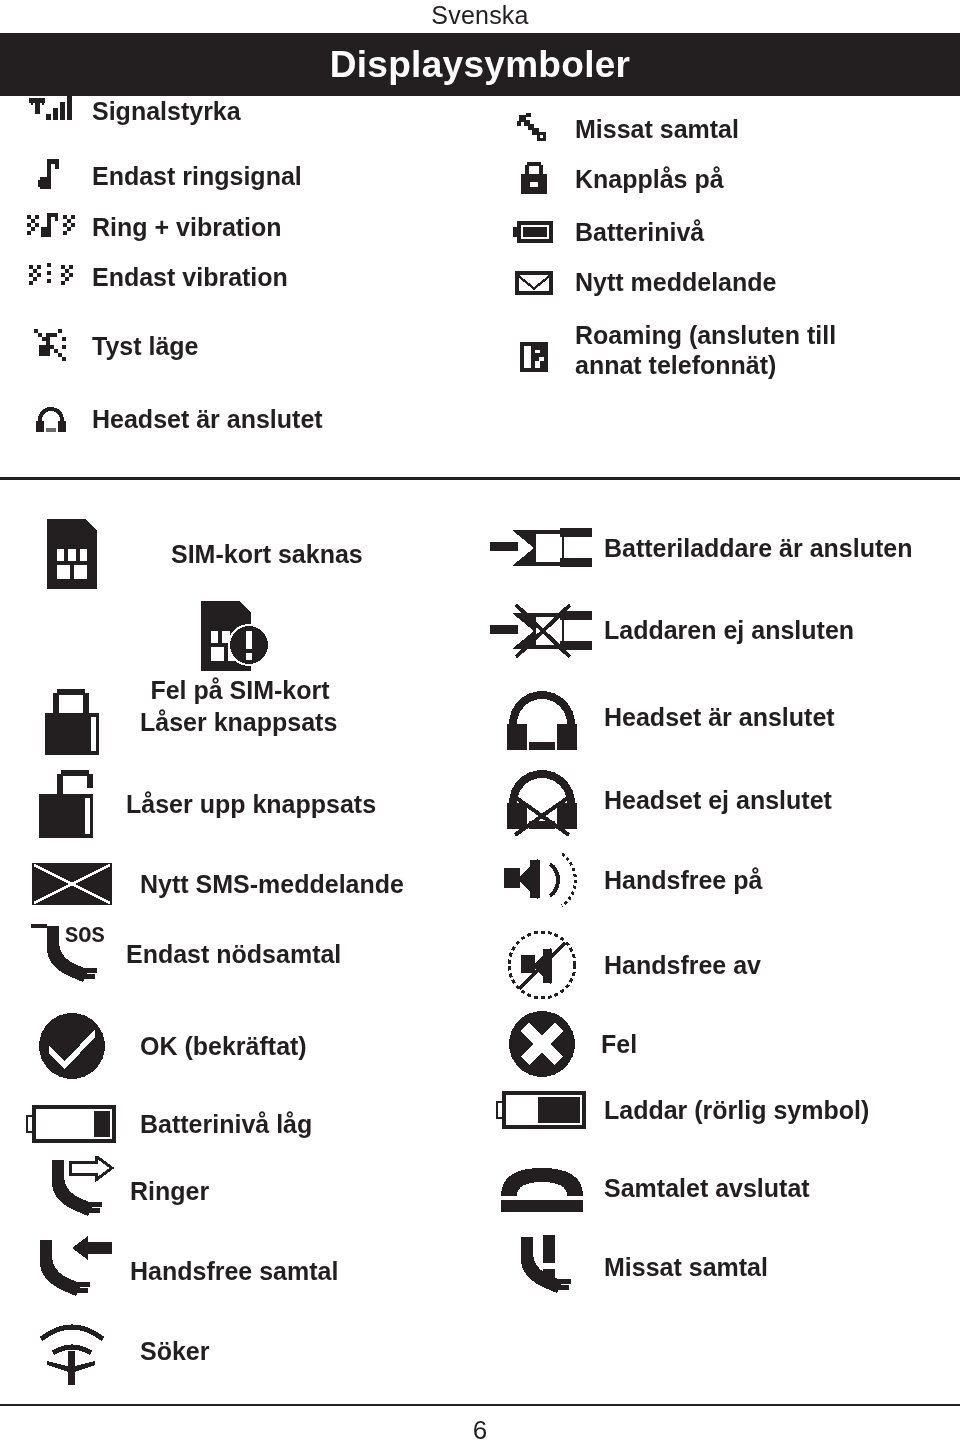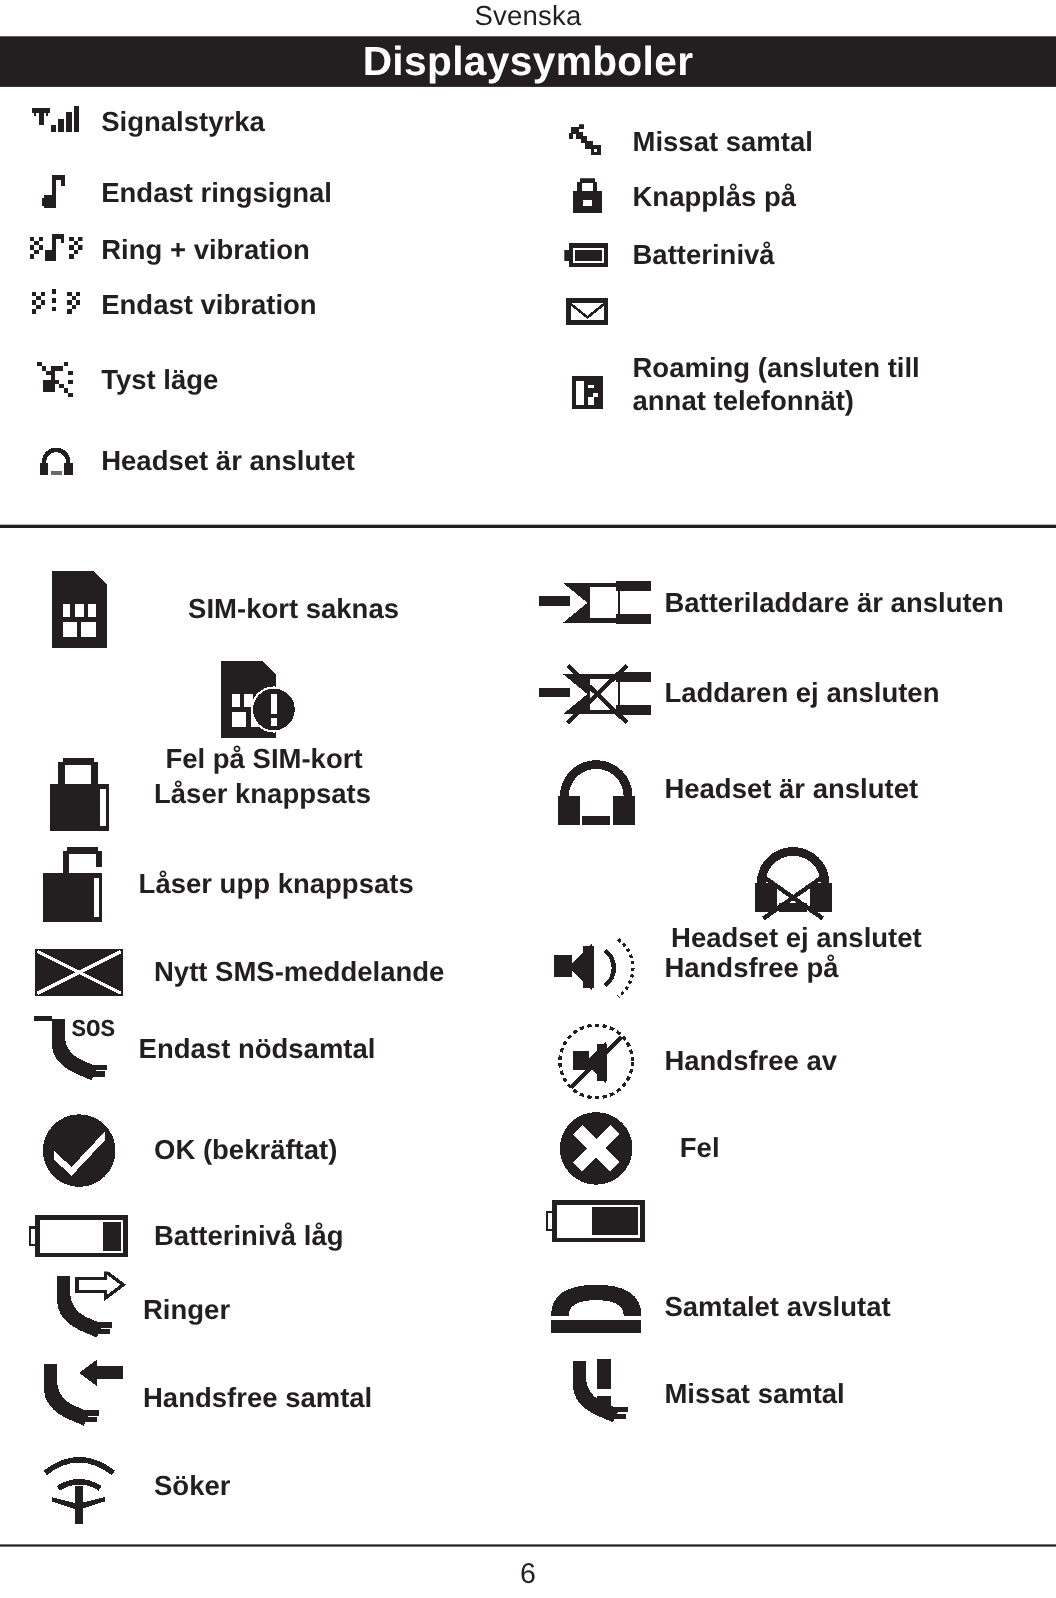--- a/index.html
+++ b/index.html
@@ -28,21 +28,21 @@
     font-size: 25px;
     line-height: 31px;
     color: #231f20;
     letter-spacing: 0.2px;
   }
   .title-bar {
     position: absolute;
     top: 33px;
     left: 0;
     width: 960px;
-    height: 46px;
+    height: 63px;
     background: #231f20;
     display: flex;
     align-items: center;
     justify-content: center;
   }
   .title-bar .title-text {
     color: #ffffff;
     font-size: 37px;
     font-weight: bold;
     letter-spacing: 0.3px;
@@ -286,20 +286,21 @@
 <div class="row top-row" style="top:261px; left:505px; width:445px;">
   <span class="icon-cell">
     <svg width="42" height="30" viewBox="0 0 42 30">
       <g>
         <rect x="2" y="4" width="38" height="24" fill="#231f20"></rect>
         <rect x="6" y="8" width="30" height="16" fill="#ffffff"></rect>
         <path d="M6 8 L21 20 L36 8 L36 11 L21 23 L6 11 Z" fill="#231f20"></path>
       </g>
     </svg>
   </span>
+  <span class="label">Nytt meddelande</span>
 </div>
 
 <div class="row top-row" style="top:318px; left:505px; width:445px; align-items:flex-start;">
   <span class="icon-cell" style="height:78px;">
     <svg width="32" height="34" viewBox="0 0 32 34">
       <g>
         <rect x="2" y="2" width="28" height="30" fill="#231f20"></rect>
         <rect x="6" y="6" width="20" height="22" fill="#ffffff"></rect>
         <rect x="13" y="6" width="4" height="22" fill="#231f20"></rect>
         <rect x="17" y="6" width="9" height="4" fill="#231f20"></rect>
@@ -532,21 +533,21 @@
         <path d="M6 42 A33 33 0 0 1 72 42 L72 48 L64 48 L64 42 A25 25 0 0 0 14 42 L14 48 L6 48 Z"></path>
         <rect x="4" y="42" width="20" height="26"></rect>
         <rect x="54" y="42" width="20" height="26"></rect>
         <rect x="26" y="60" width="26" height="8"></rect>
       </g>
     </svg>
   </span>
   <span class="label" style="margin-left:6px;">Headset är anslutet</span>
 </div>
 
-<div class="row bot-row" style="top:762px; left:486px; width:470px;flex-direction:column;">
+<div class="row bot-row" style="top:762px; left:486px; width:470px;">
   <span class="icon-cell" style="width:112px; height:76px;">
     <svg width="78" height="74" viewBox="0 0 78 74">
       <g fill="#231f20">
         <path d="M6 40 A33 33 0 0 1 72 40 L72 46 L64 46 L64 40 A25 25 0 0 0 14 40 L14 46 L6 46 Z"></path>
         <rect x="4" y="40" width="20" height="26"></rect>
         <rect x="54" y="40" width="20" height="26"></rect>
         <rect x="26" y="58" width="26" height="8"></rect>
       </g>
       <g stroke="#231f20" stroke-width="4" fill="none">
         <path d="M12 34 L66 72"></path>
@@ -594,35 +595,36 @@
 <div class="row bot-row" style="top:1008px; left:486px; width:470px;">
   <span class="icon-cell" style="width:112px; height:72px;">
     <svg width="74" height="70" viewBox="0 0 74 70">
       <circle cx="37" cy="35" r="33" fill="#231f20"></circle>
       <g stroke="#ffffff" stroke-width="12" stroke-linecap="butt">
         <path d="M20 18 L54 52"></path>
         <path d="M54 18 L20 52"></path>
       </g>
     </svg>
   </span>
-  <span class="label" style="margin-left:20px;">Fel</span>
+  <span class="label" style="margin-left:3px;">Fel</span>
 </div>
 
 <div class="row bot-row" style="top:1085px; left:486px; width:470px;">
   <span class="icon-cell" style="width:112px; height:50px;">
     <svg width="92" height="46" viewBox="0 0 92 46">
       <g>
         <rect x="0" y="14" width="8" height="18" fill="#231f20"></rect>
         <rect x="2" y="16" width="5" height="14" fill="#ffffff"></rect>
         <rect x="6" y="4" width="84" height="38" fill="#231f20"></rect>
         <rect x="10" y="8" width="76" height="30" fill="#ffffff"></rect>
         <rect x="42" y="10" width="42" height="26" fill="#231f20"></rect>
       </g>
     </svg>
   </span>
+  <span class="label" style="margin-left:6px;">Laddar (rörlig symbol)</span>
 </div>
 
 <div class="row bot-row" style="top:1158px; left:486px; width:470px;">
   <span class="icon-cell" style="width:112px; height:60px;">
     <svg width="90" height="52" viewBox="0 0 90 52">
       <g fill="#231f20">
         <path d="M4 34 Q4 6 45 6 Q86 6 86 34 L70 34 Q70 20 45 20 Q20 20 20 34 Z"></path>
         <rect x="4" y="38" width="82" height="12"></rect>
       </g>
     </svg>

